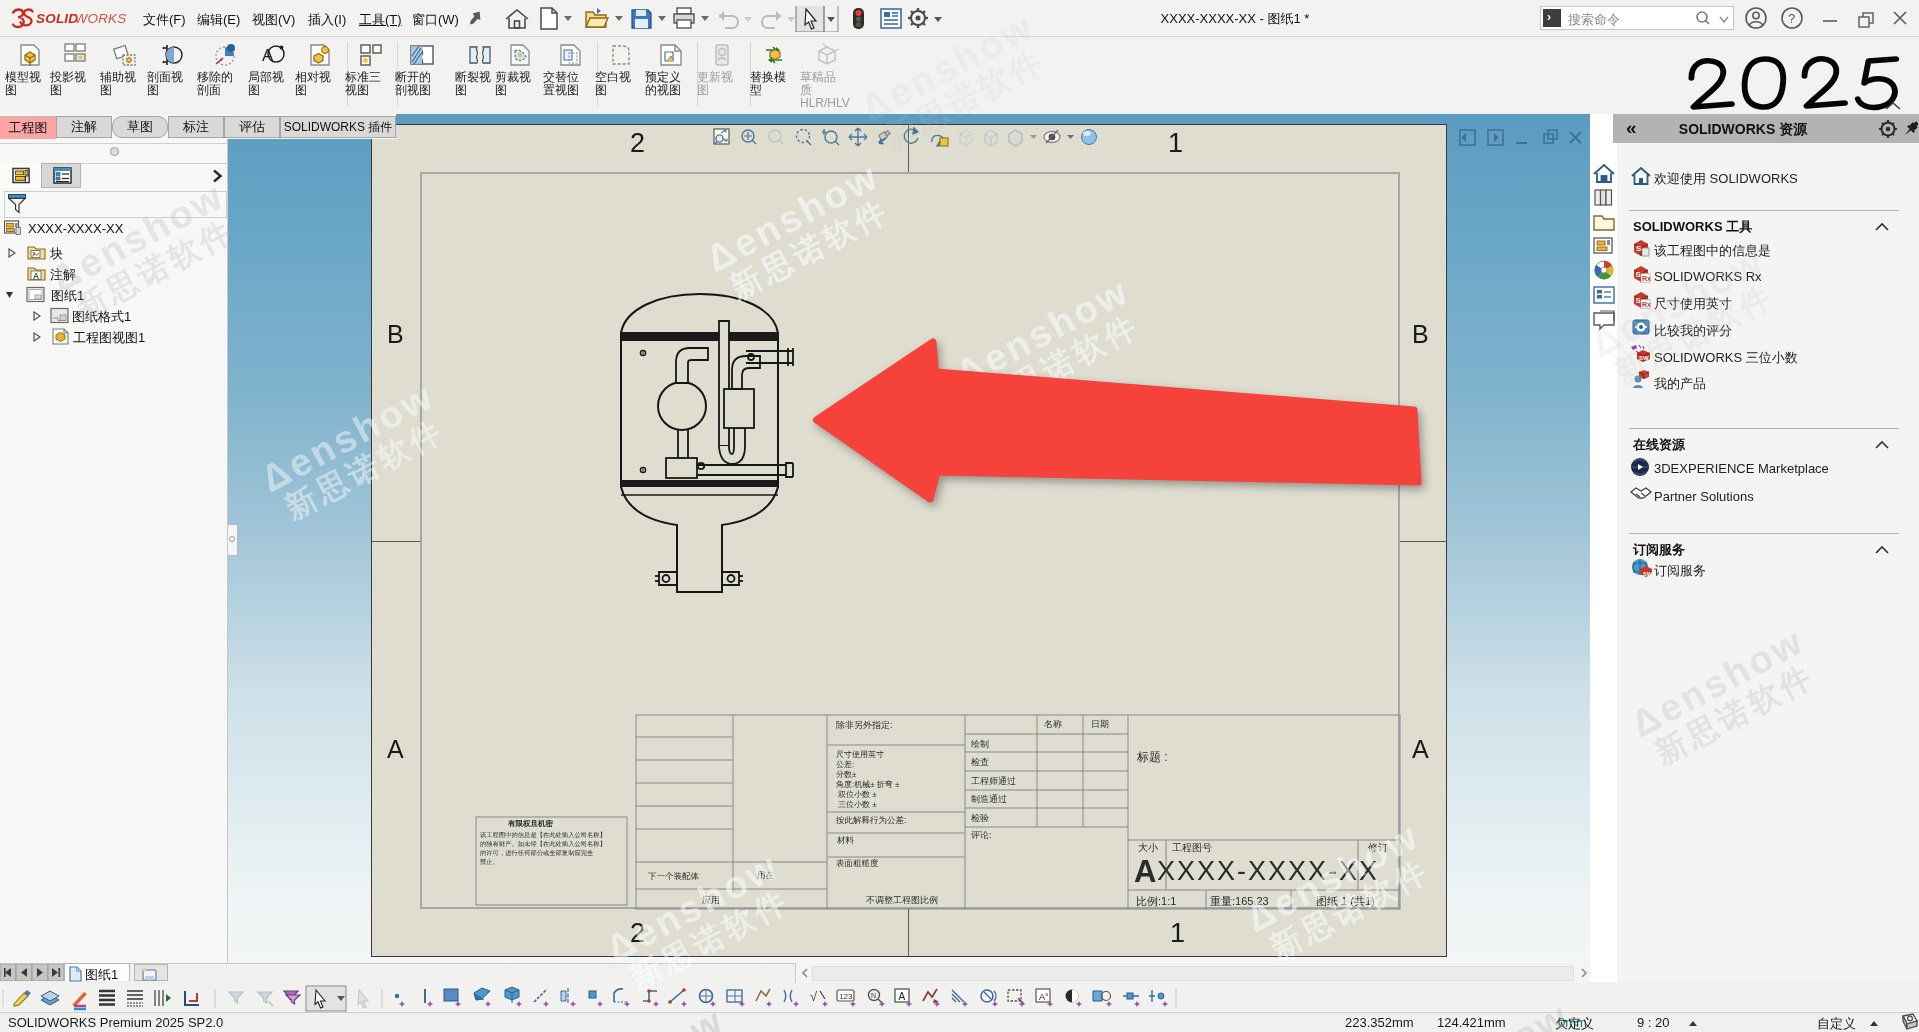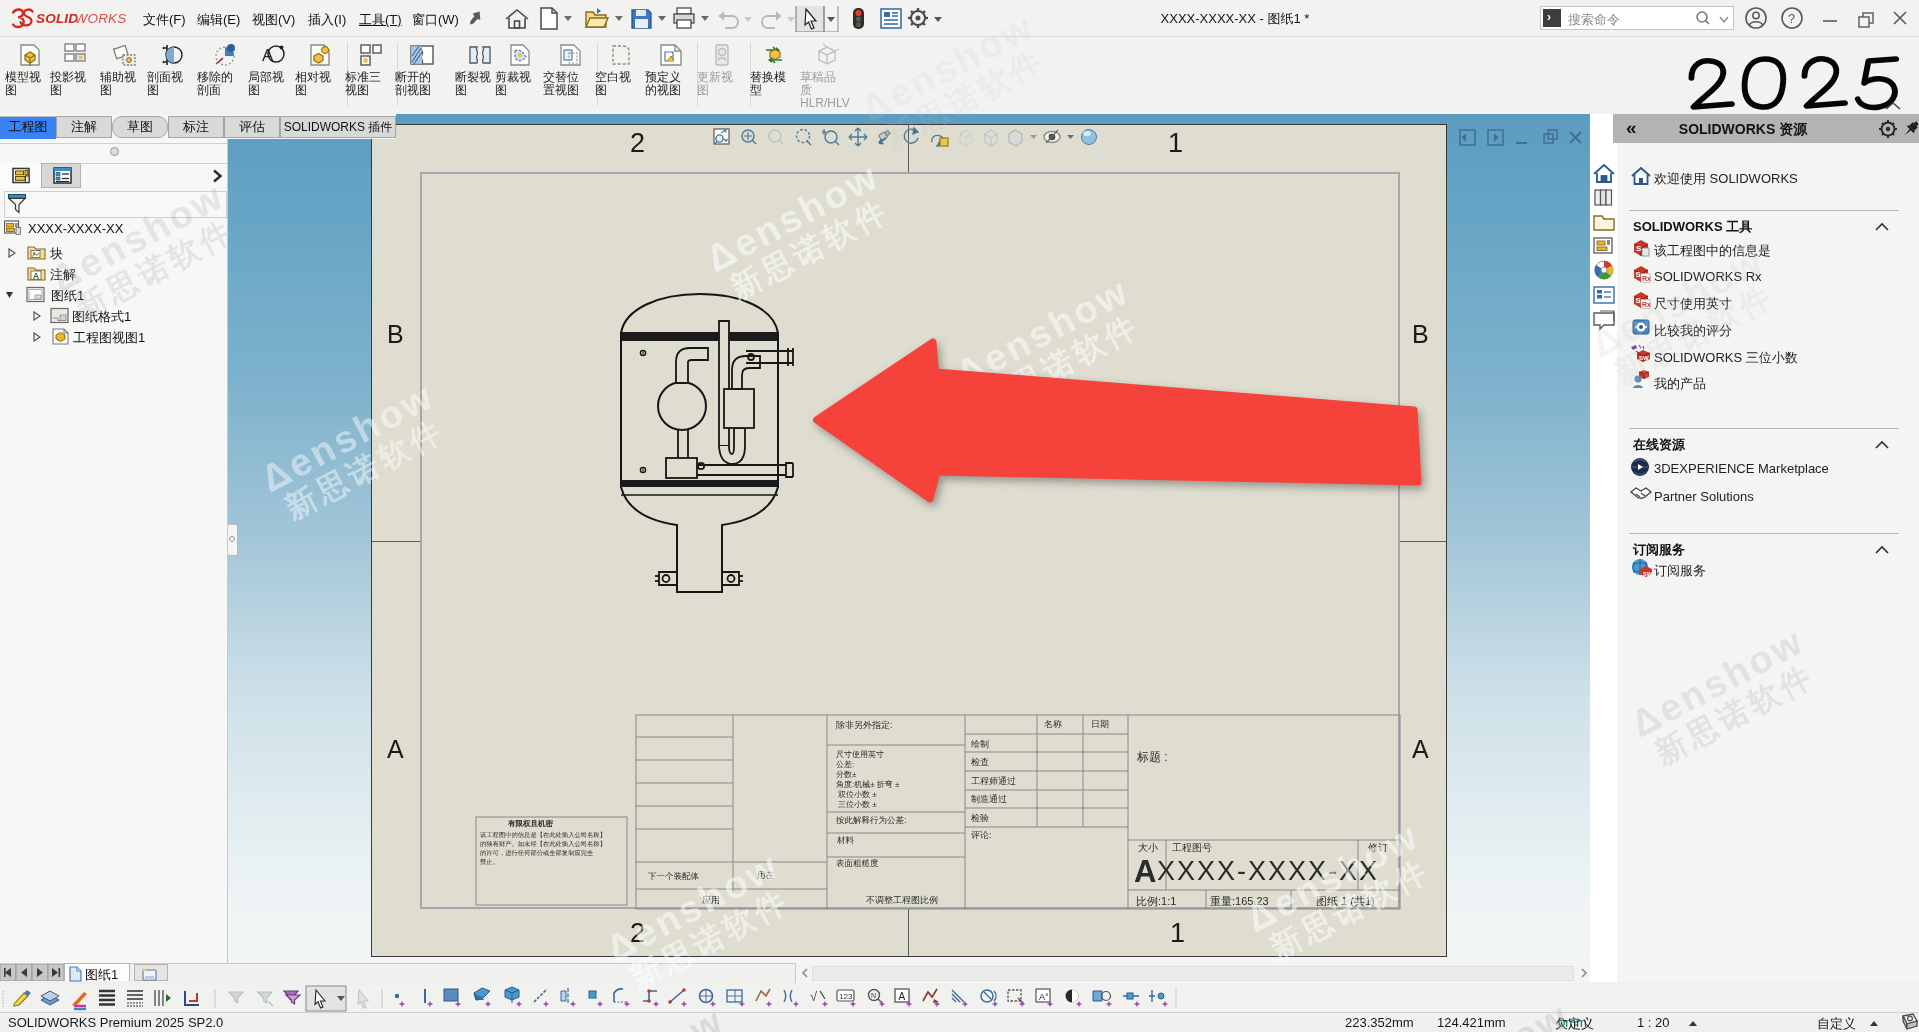--- a/index.html
+++ b/index.html
@@ -509,21 +509,21 @@
     <rect x="86" y="6" width="9" height="9"></rect>
       <rect x="90" y="2" width="9" height="9"></rect>
     <path d="M112 4 l11 11 M123 4 l-11 11" stroke-width="1.8"></path>
   </g>
 </svg>
 
 <div class="abs" style="left:227px;top:524px;width:9px;height:30px;background:#f5f5f5;border:1px solid #b9b9b9;border-radius:2px;"></div>
 <div class="abs" style="left:229px;top:536px;width:4px;height:4px;border:1px solid #9a9a9a;border-radius:50%;"></div>
 
 <div class="abs" style="left:0;top:114px;width:396px;height:25px;background:#f5f5f3;"></div>
-<div class="abs" style="left:0;top:116px;width:56px;height:23px;background:#3b82f6;border-top:1px solid #bbb;font-size:13px;text-align:center;line-height:22px;color:#111;font-family:Liberation Mono, monospace;">工程图</div>
+<div class="abs" style="left:0;top:116px;width:56px;height:23px;background:#fca5a5;border-top:1px solid #bbb;font-size:13px;text-align:center;line-height:22px;color:#111;">工程图</div>
 <div class="tab" style="left:56px;width:56px;">注解</div>
 <div class="tab" style="left:112px;width:56px;border-radius:10px;">草图</div>
 <div class="tab" style="left:168px;width:56px;">标注</div>
 <div class="tab" style="left:224px;width:56px;">评估</div>
 <div class="tab" style="left:280px;width:116px;font-size:12px;">SOLIDWORKS 插件</div>
 
 <div class="abs" style="left:0;top:139px;width:228px;height:824px;background:#f7f7f5;border-right:1px solid #c9c9c9;box-sizing:border-box;"></div>
 <div id="leftpanel">
   <div class="abs" style="left:0;top:143px;width:227px;height:1px;background:#d0d0d0;"></div>
   <div class="abs" style="left:110px;top:147px;width:7px;height:7px;border:1px solid #9a9a9a;border-radius:50%;background:#dcdcdc;"></div>
@@ -1005,21 +1005,21 @@
       </g>
     <path d="M1176 4 v19" stroke="#c5c5c5" stroke-width="1"></path>
   </svg>
 
   <div class="abs" style="left:0;top:1012px;width:1919px;height:20px;background:#f0f0ef;border-top:1px solid #cfcfcf;box-sizing:border-box;"></div>
   <div class="abs" style="left:8px;top:1015px;font-size:13px;color:#1a1a1a;">SOLIDWORKS Premium 2025 SP2.0</div>
   <div class="abs" style="left:1345px;top:1015px;font-size:13px;color:#1a1a1a;">223.352mm</div>
   <div class="abs" style="left:1437px;top:1015px;font-size:13px;color:#1a1a1a;">124.421mm</div>
   <div class="abs" style="left:1522px;top:1015px;font-size:13px;color:#0f766e;margin-left:36px;">0mm</div>
   <div class="abs" style="left:1555px;top:1015px;font-size:13px;color:#1a1a1a;">欠定义</div>
-  <div class="abs" style="left:1637px;top:1015px;font-size:13px;color:#1a1a1a;">1 : 20</div>
+  <div class="abs" style="left:1637px;top:1015px;font-size:13px;color:#1a1a1a;">9 : 20</div>
   <svg class="abs" style="left:1687px;top:1019px;" width="12" height="8" viewBox="0 0 12 8">
       <path d="M2 7 L6 2 L10 7 Z" fill="#333"></path>
     </svg>
   <div class="abs" style="left:1817px;top:1015px;font-size:13px;color:#1a1a1a;">自定义</div>
   <svg class="abs" style="left:1868px;top:1019px;" width="12" height="8" viewBox="0 0 12 8">
       <path d="M2 7 L6 2 L10 7 Z" fill="#333"></path>
     </svg>
   <svg class="abs" style="left:1898px;top:1013px;" width="20" height="18" viewBox="0 0 20 18">
       <path d="M5 3 L15 1 L19 8 L9 11 Z" fill="#f2f2ee" stroke="#4a4a4a" stroke-width="1.3"></path>
       <path d="M5 3 L9 11 L9 16 L5 8 Z" fill="#d8d8d2" stroke="#4a4a4a" stroke-width="1.3"></path>

